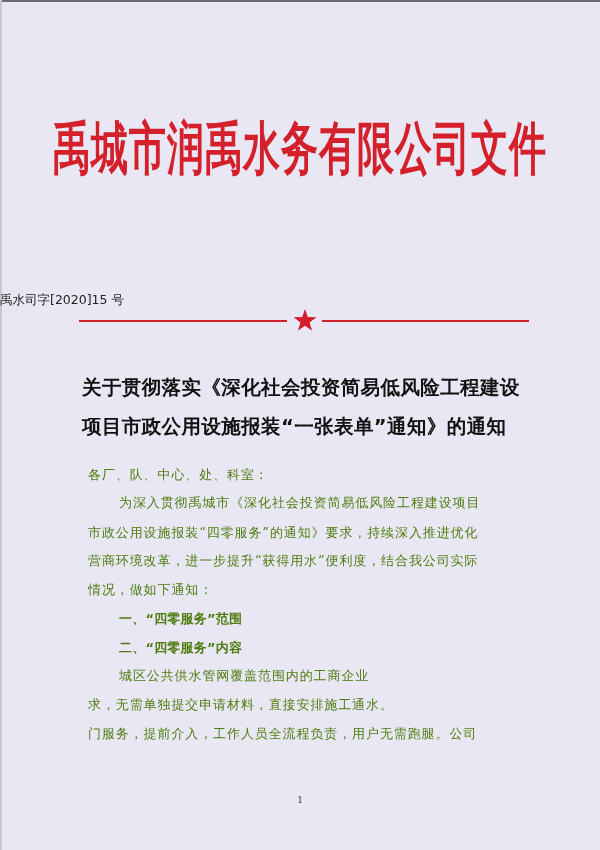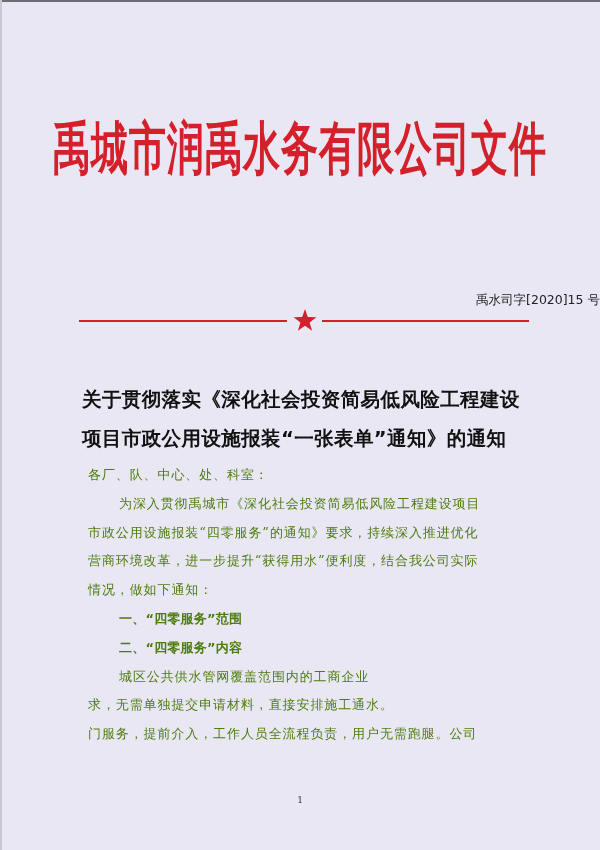--- a/index.html
+++ b/index.html
@@ -40,21 +40,21 @@
       letter-spacing: 1px;
       transform: scaleY(1.55);
       transform-origin: center top;
       line-height: 1;
     }
     .doc-number {
       position: absolute;
       left: 0;
       top: 292px;
       width: 600px;
-      text-align: right;
+      text-align: left;
       font-family: "DejaVu Sans", "Liberation Sans", sans-serif;
       font-size: 12.5px;
       color: #222;
     }
     .rule {
       position: absolute;
       top: 320px;
       height: 2px;
       background: #d4202a;
     }
@@ -71,38 +71,37 @@
       position: absolute;
       left: 82px;
       top: 368px;
       width: 460px;
       font-family: "DejaVu Sans", "Liberation Sans", sans-serif;
       font-weight: bold;
       font-size: 19.5px;
       line-height: 39px;
       color: #111;
       letter-spacing: 0.4px;
-      margin-top: 12px;
     }
     .title div { white-space: nowrap; }
     .body {
       position: absolute;
       left: 88px;
       top: 461px;
       width: 460px;
       font-family: "DejaVu Serif", "Liberation Serif", serif;
       font-size: 13px;
       line-height: 28.8px;
       color: #4d7c0f;
     }
     .line {
       white-space: nowrap;
       letter-spacing: 0.9px;
     }
-    .indent { padding-left: 31px; }
+    .indent { padding-left: 31px; font-family: Liberation Mono, monospace; }
     .heading {
       font-family: "DejaVu Sans", "Liberation Sans", sans-serif;
       font-weight: bold;
       letter-spacing: 0.2px;
     }
     .page-number {
       position: absolute;
       left: 0;
       top: 795px;
       width: 600px;

